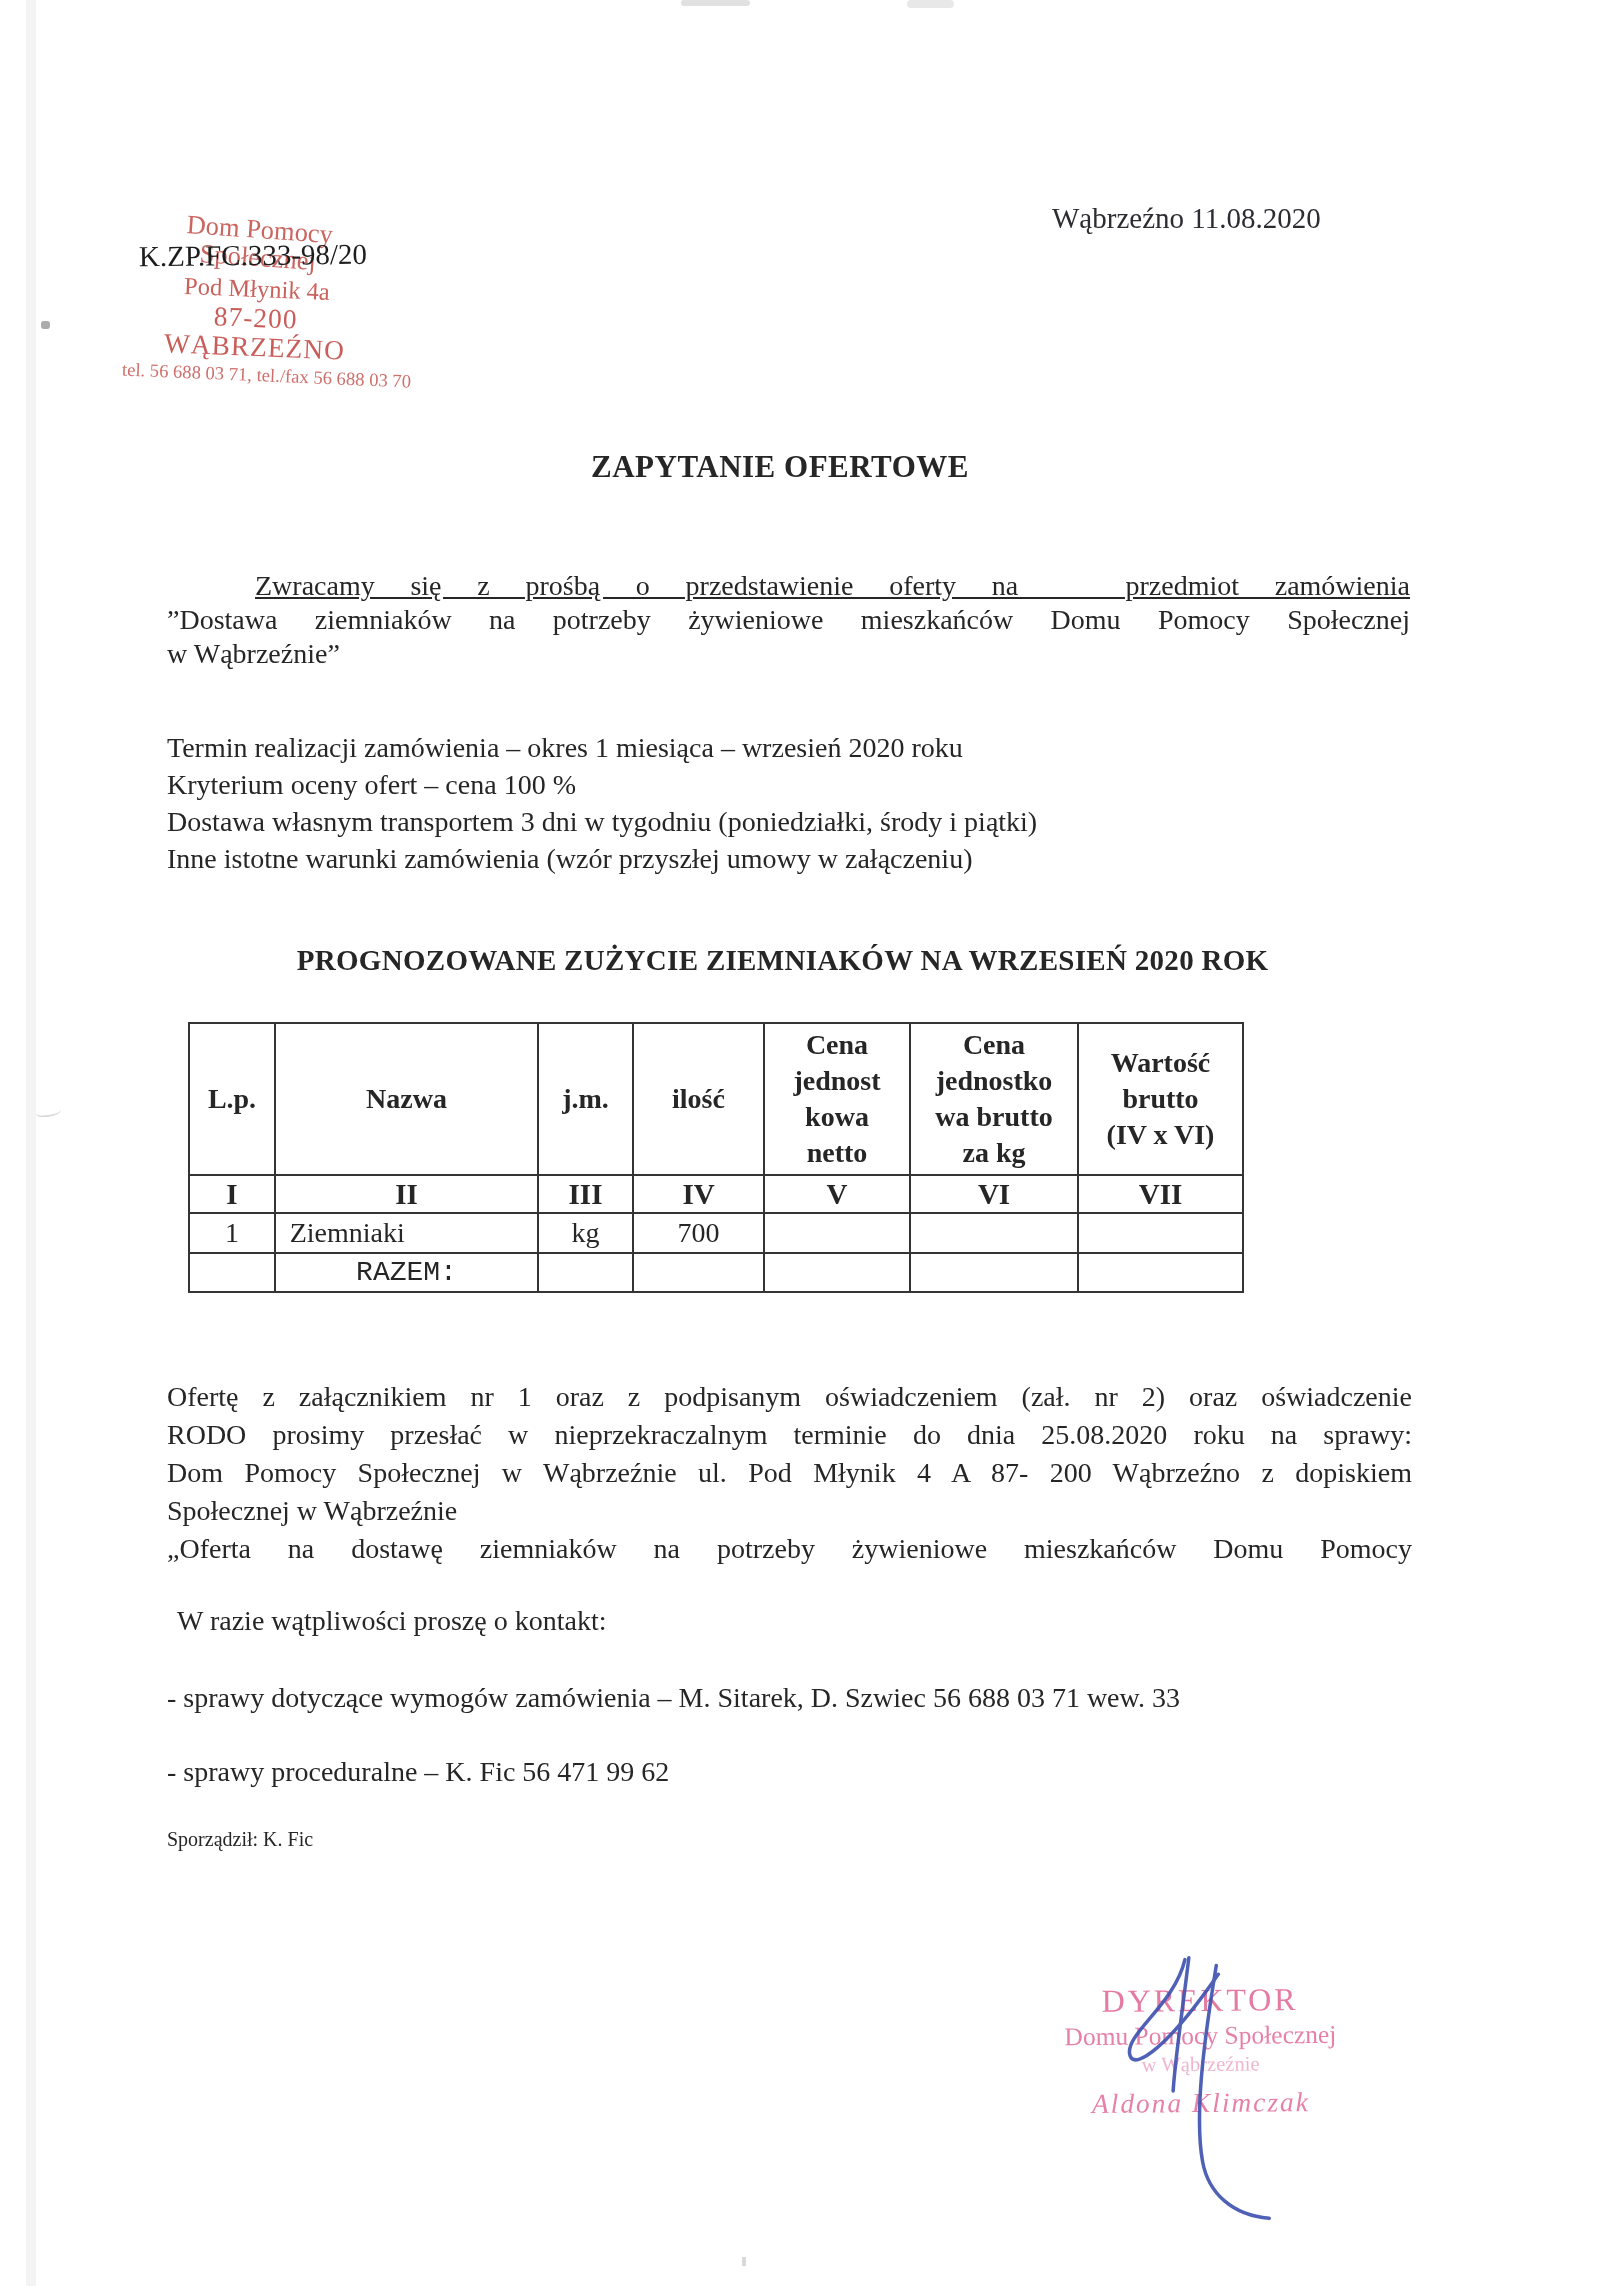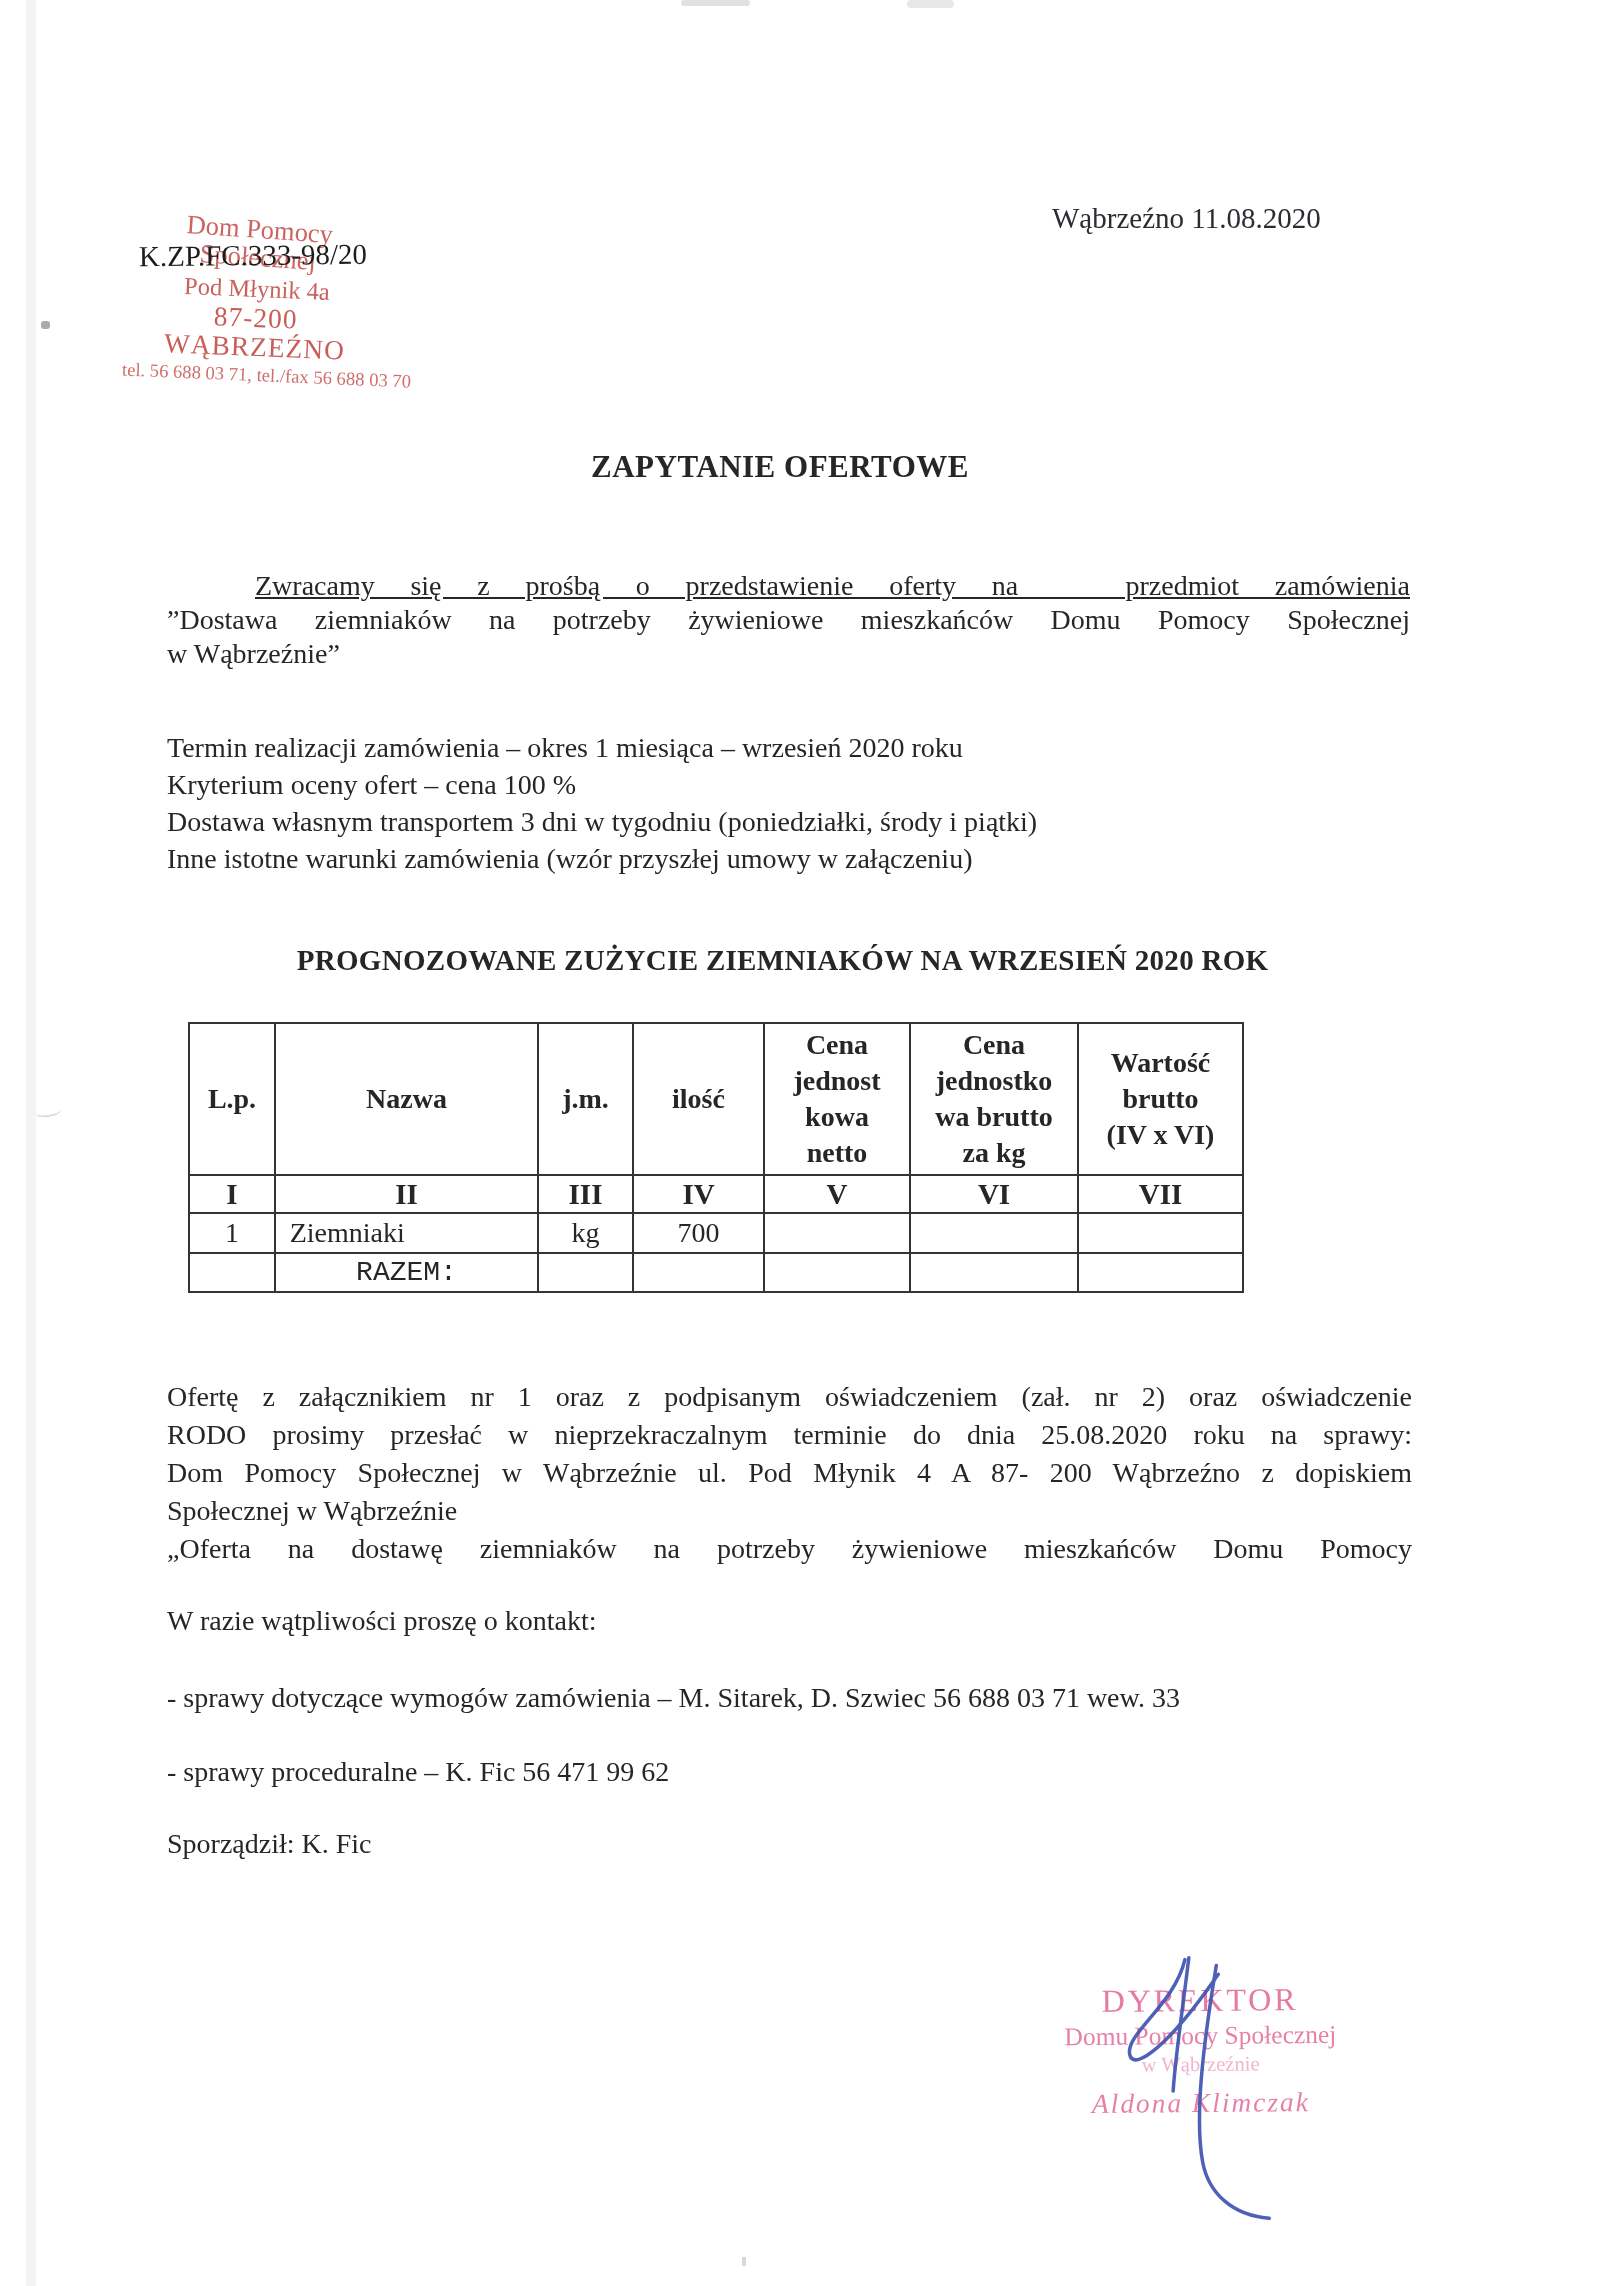--- a/index.html
+++ b/index.html
@@ -46,24 +46,24 @@
   .ftable .num { font-weight:bold; font-size:29px; }
   .ftable .cell { font-size:28px; font-weight:normal; }
   .ftable .name-cell { text-align:left; padding-left:13.7px; }
   .ftable tr.r-hdr { height:152px; }
   .ftable tr.r-num { height:38px; }
   .ftable tr.r-data { height:40px; }
   .ftable tr.r-sum { height:39px;font-family:Liberation Mono, monospace; }
 
   .submission { left:167px; top:1378px; width:1245px; font-size:28px; line-height:38px; }
 
-  .contact-heading { left:167px; top:1605px; font-size:28px;text-align:center; }
+  .contact-heading { left:177px; top:1605px; font-size:28px;text-align:center; }
   .contact-item1 { left:167px; top:1682px; font-size:28px; }
   .contact-item2 { left:167px; top:1756px; font-size:28px; }
-  .prepared-by { left:167px; top:1828px; font-size:28px; }
+  .prepared-by { left:167px; top:1828px; font-size:20px; }
 
   .director-stamp { left:1019px; top:1982px; width:363px; text-align:center; color:#e4739f; transform:rotate(-0.5deg); }
   .director-stamp .role { font-size:32px; letter-spacing:2.9px; opacity:.95; }
   .director-stamp .org1 { font-size:25.5px; margin-top:2px; opacity:.9; }
   .director-stamp .org2 { font-size:20.6px; margin-top:2px; color:#eda9c6; opacity:.85; }
   .director-stamp .name { font-size:27.4px; font-style:italic; margin-top:11.8px; letter-spacing:2px; opacity:.9; }
 
   .signature-svg { left:1078px; top:1941px; width:255px; height:294px; }
 </style>
 </head>

